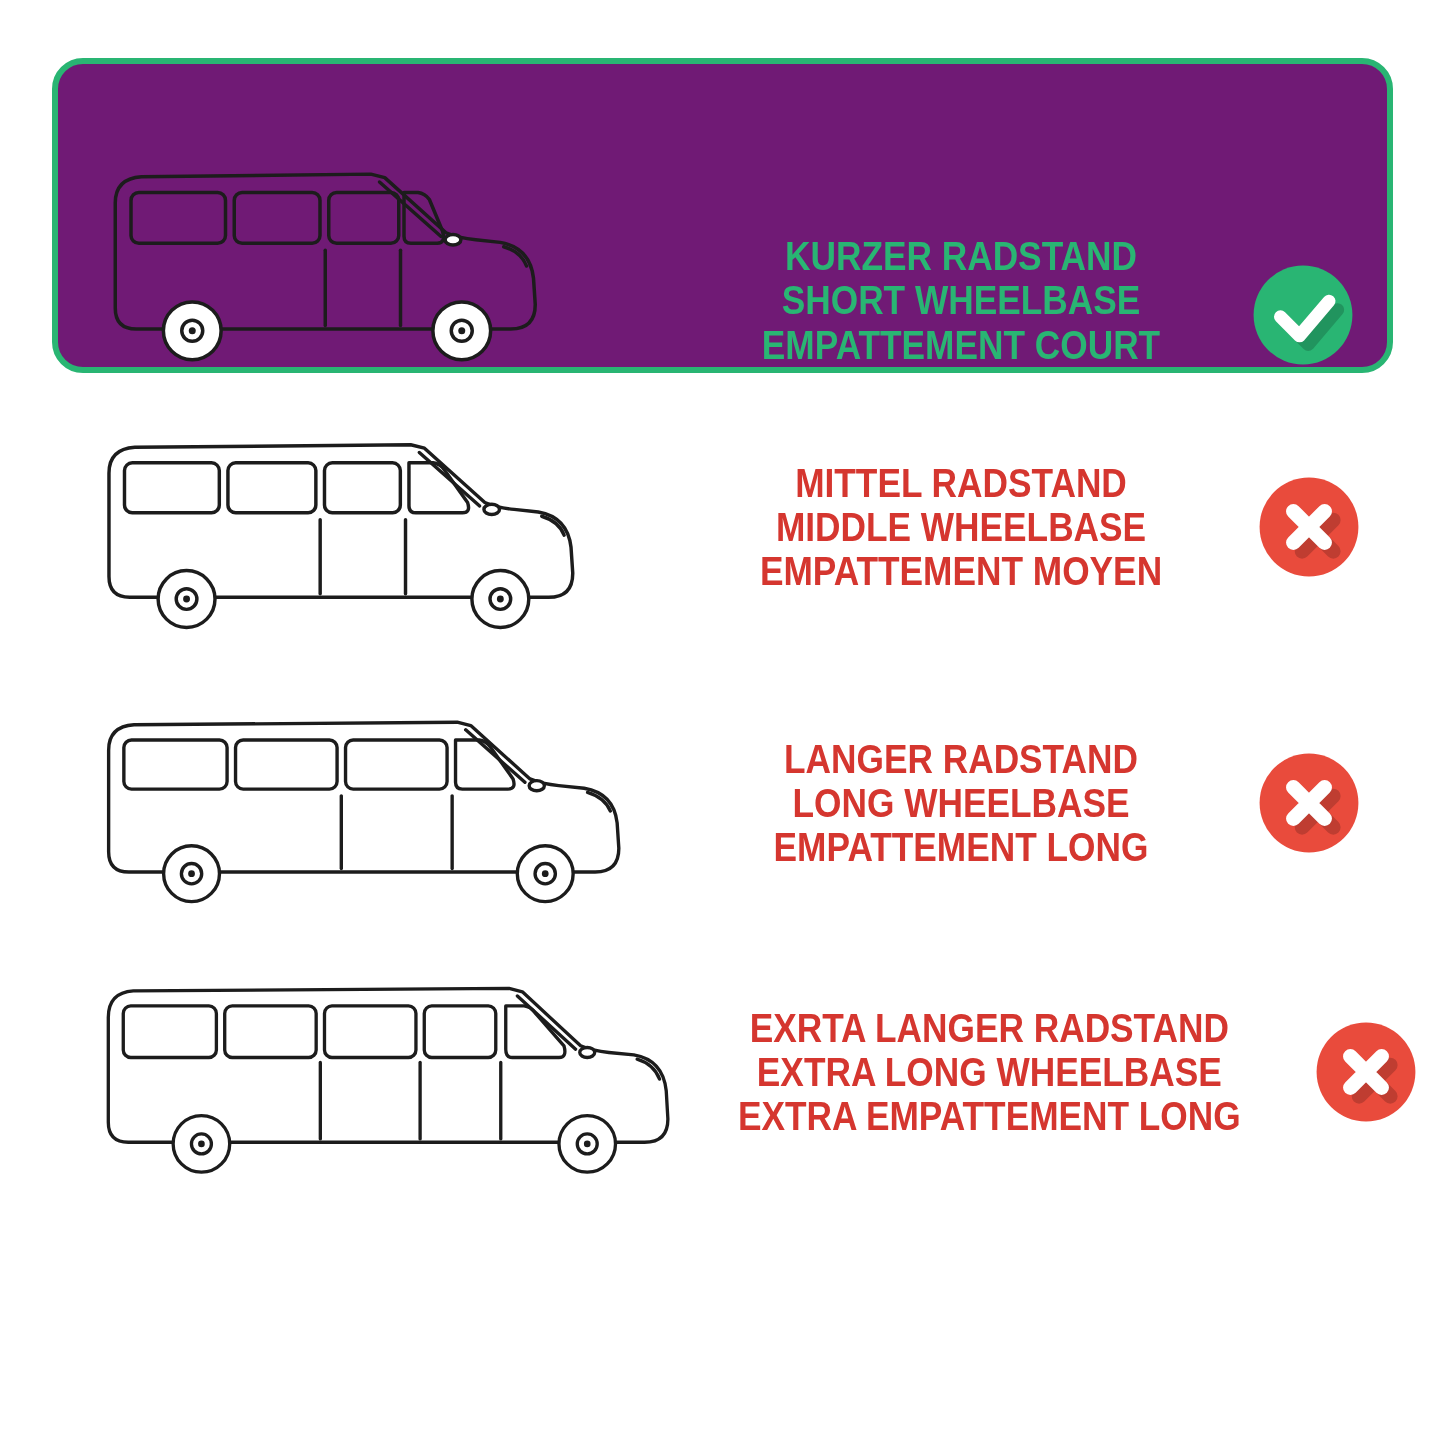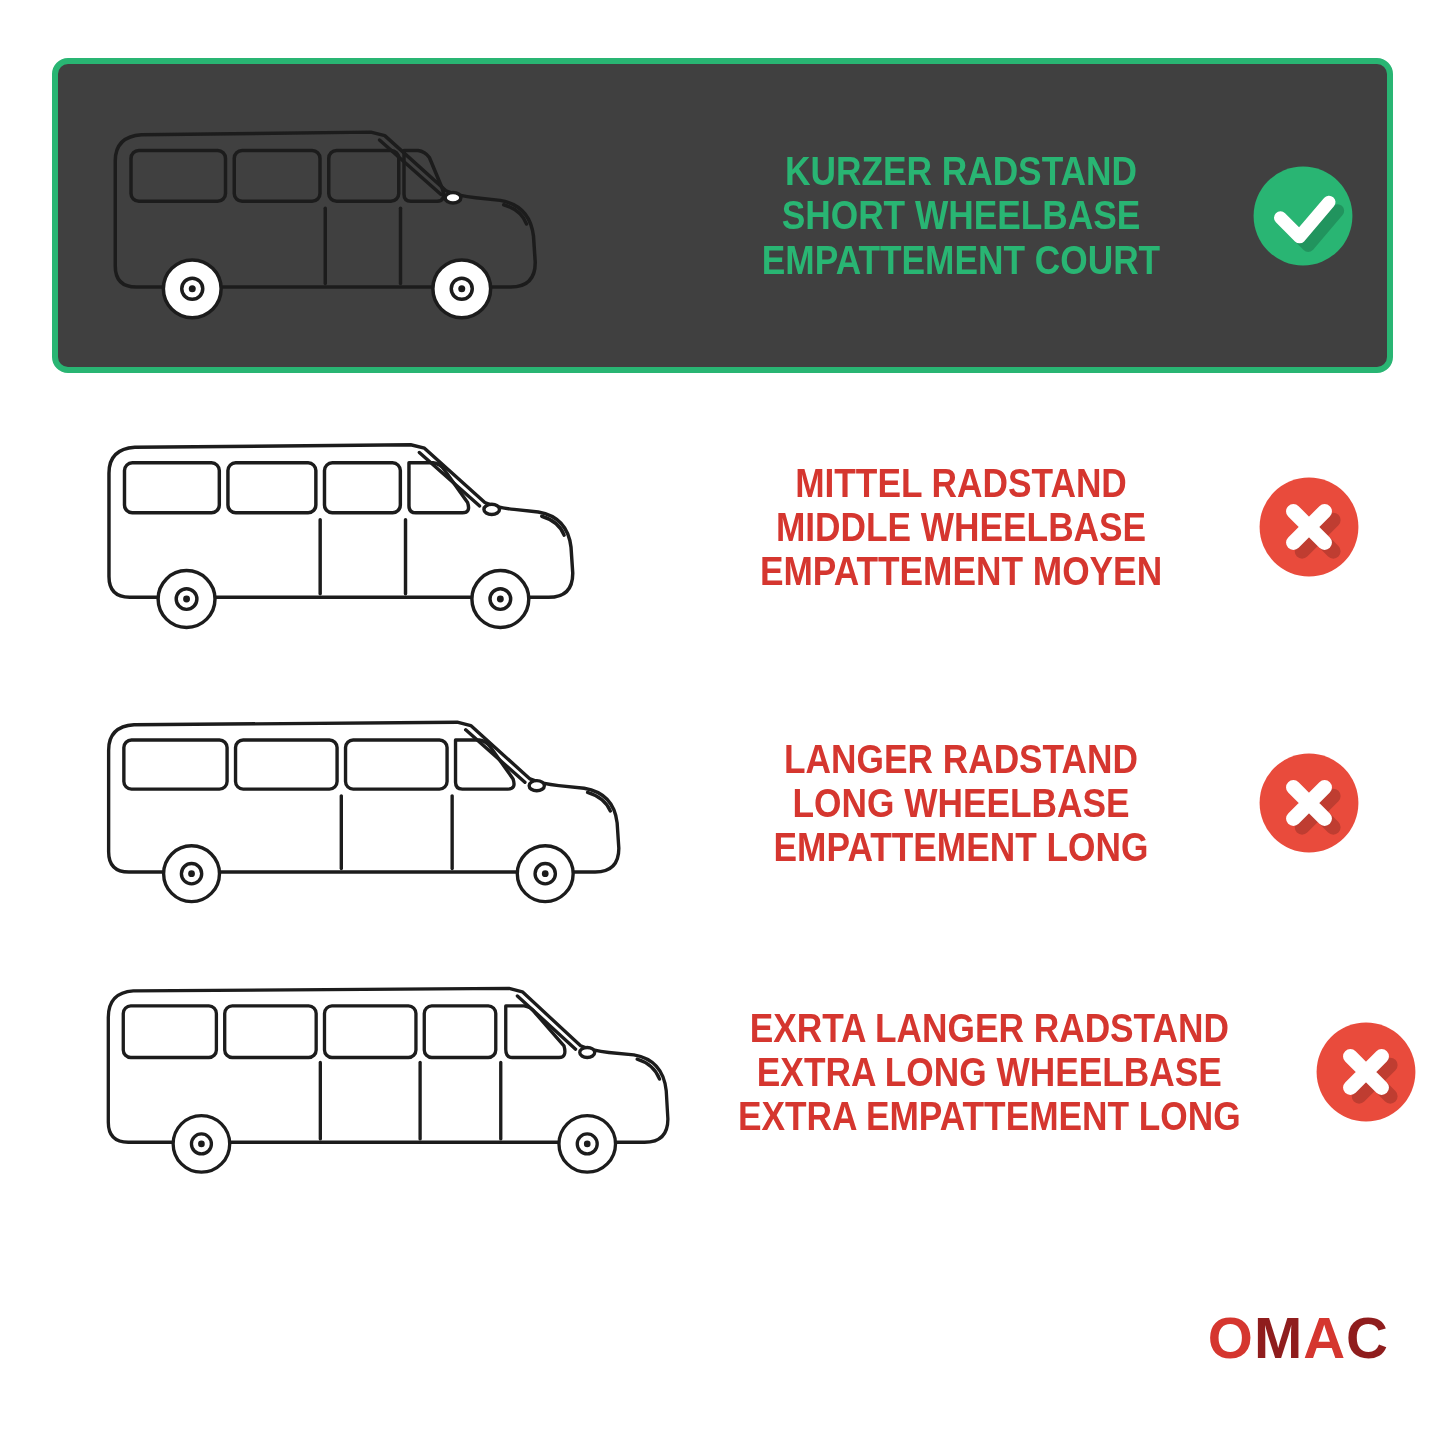--- a/index.html
+++ b/index.html
@@ -17,22 +17,23 @@
     position:relative;overflow:hidden;
   }
   .page{position:relative;width:1445px;height:1445px;background:#fff;}
 
   .row{
     position:absolute;left:52px;width:1341px;
     display:flex;align-items:center;
   }
   .row.selected{
     border:6px solid var(--green);
-    border-radius:16px;
-    background:#404040;
+    border-radius:31px;
+    background:#701a75;
+    align-items:flex-end;
   }
   #row-1{top:58px;height:315px;}
   #row-2{top:392px;height:270px;}
   #row-3{top:668px;height:270px;}
   #row-4{top:926px;height:292px;}
 
   .van-area{
     width:645px;flex:0 0 645px;
     display:flex;align-items:center;justify-content:flex-start;
     padding-left:38px;
@@ -244,17 +245,14 @@
           </defs>
         <circle cx="60" cy="60" r="57" style="fill:var(--red-icon)"></circle>
         <g clip-path="url(#cp-x4)">
           <path d="M42 42 L78 78 M78 42 L42 78" transform="translate(10,10)" stroke="rgba(0,0,0,0.18)" stroke-width="17" fill="none" stroke-linecap="round"></path>
         </g>
         <path d="M42 42 L78 78 M78 42 L42 78" stroke="#ffffff" stroke-width="17" fill="none" stroke-linecap="round"></path>
       </svg>
     </div>
   </div>
 
-  <div class="logo">
-    <span class="lr">O</span><span class="ld">M</span><span class="lr">A</span><span class="ld">C</span>
-  </div>
 
 </div>
 
 </body></html>

